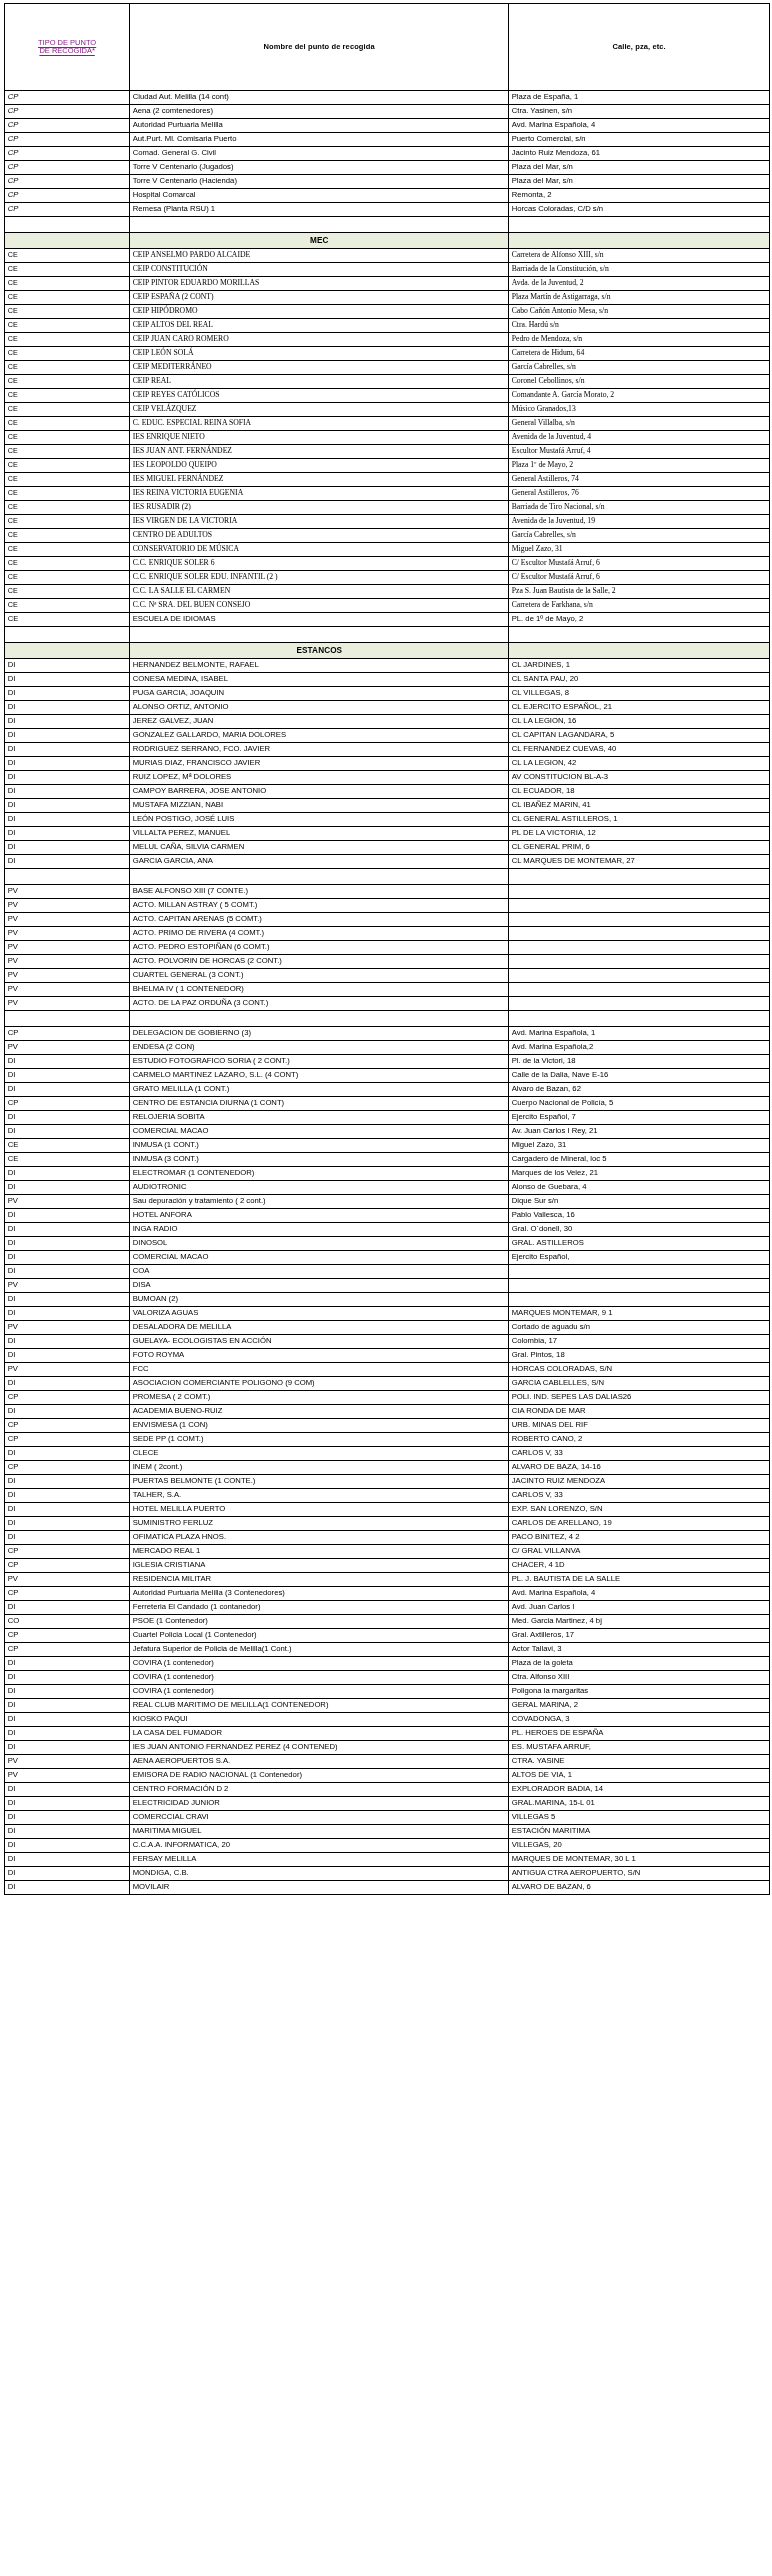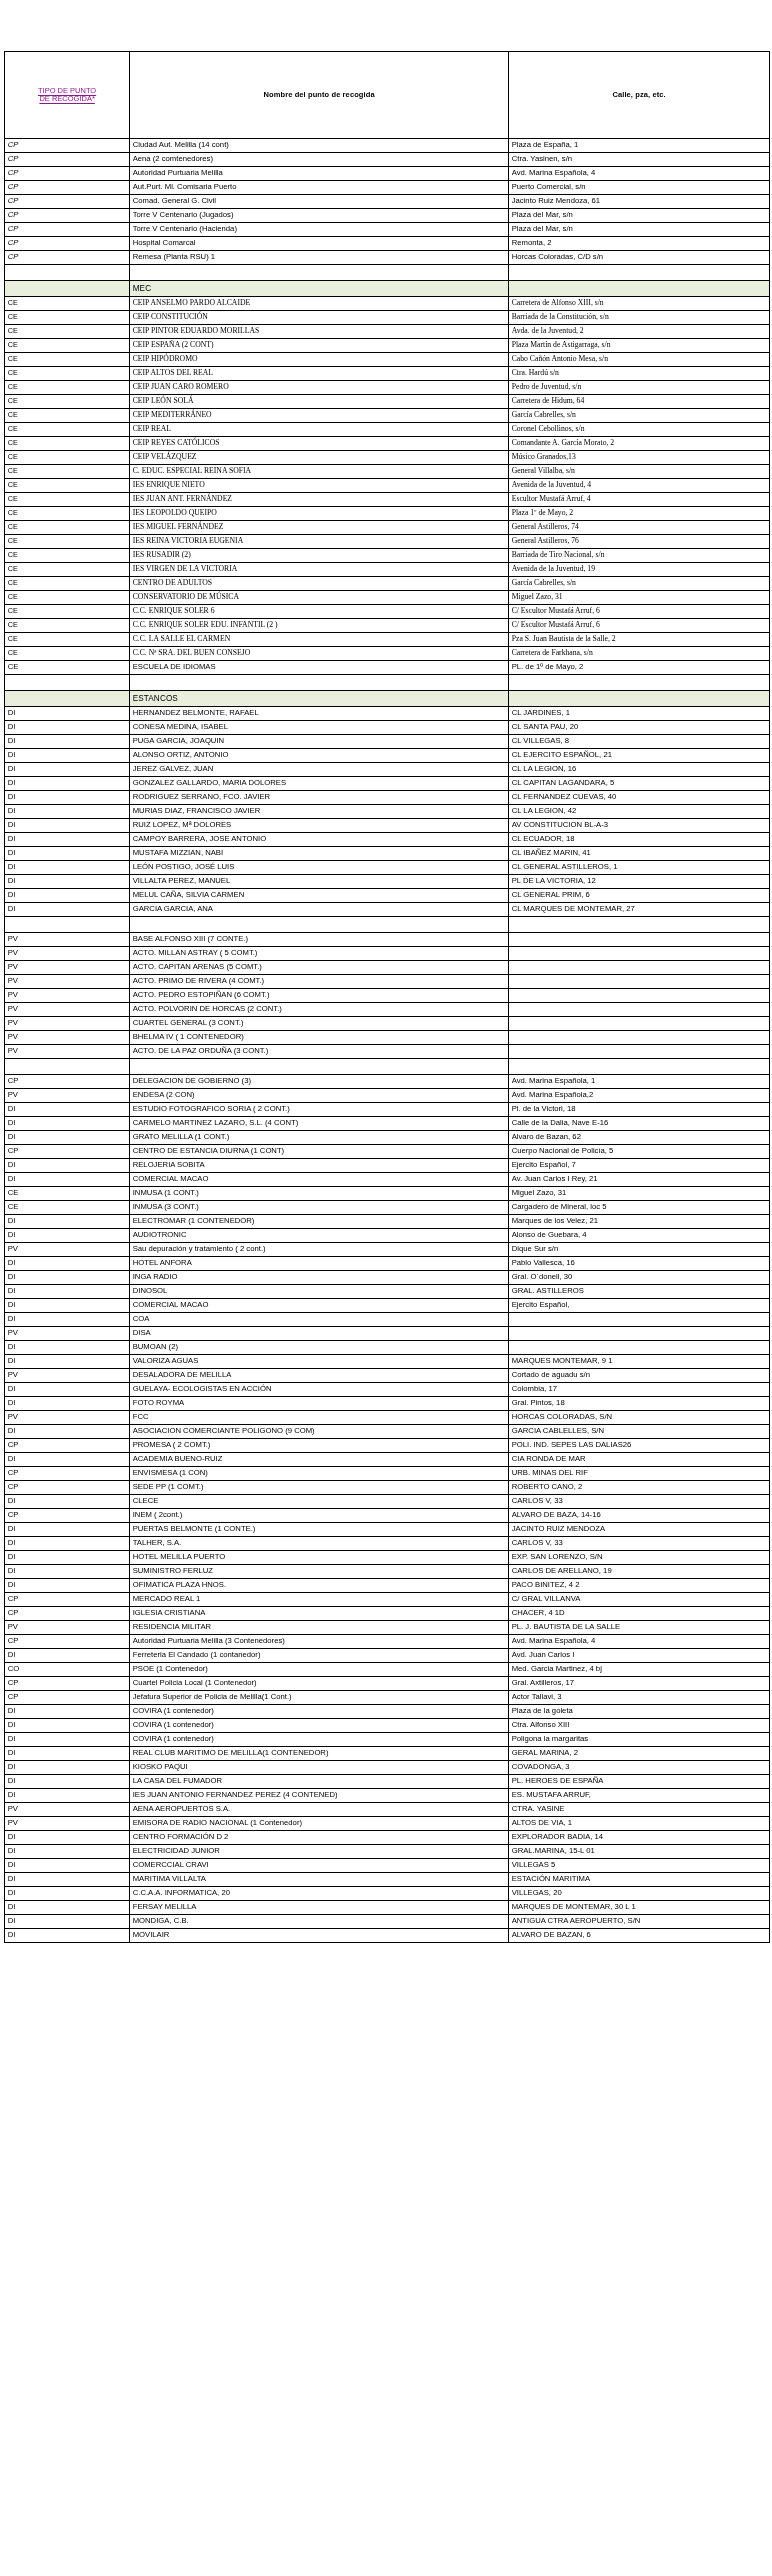--- a/index.html
+++ b/index.html
@@ -6,21 +6,20 @@
   html,body{margin:0;padding:0;background:#ffffff;}
   body{
     font-family:"Liberation Sans", sans-serif;
     width:773px;
     -webkit-font-smoothing:none;
   }
   .sheet{
     width:773px;
     box-sizing:border-box;
     padding:3.1px 4.1px 0 4.1px;
-    margin-top:48px;
   }
   table.grid{
     border-collapse:collapse;
     table-layout:fixed;
     width:765px;
     border-left:1.5px solid #000;
     border-right:1.5px solid #000;
     border-top:1.5px solid #000;
     border-bottom:1.5px solid #000;
   }
@@ -68,23 +67,24 @@
 
   
   tr.blank td{height:16px;}
 
   
   tr.section td{
     background:#eaeedd;
     height:16px;
   }
   tr.section td.sec-label{
-    font-weight:normal;
+    font-weight:bold;
     font-size:8.2px;
     letter-spacing:0.1px;
+    text-align:center;
   }
 
   
   td.code{font-size:7.5px;}
   td.code.ital{font-style:italic;}
   tr.serif td{font-family:"Liberation Serif", serif;font-size:8.8px;}
   tr.serif td.code{font-family:"Liberation Sans", sans-serif;font-size:7.2px;}
 
   tr.sans td{font-family:"Liberation Sans", sans-serif;font-size:7.7px;}
   tr.cond td.name, tr.cond td.addr{font-size:7.7px;}
@@ -189,21 +189,21 @@
           <td class="addr">Cabo Cañón Antonio Mesa, s/n</td>
         </tr>
         <tr class="serif cond">
           <td class="code">CE</td>
           <td class="name">CEIP ALTOS DEL REAL</td>
           <td class="addr">Ctra. Hardú s/n</td>
         </tr>
         <tr class="serif cond">
           <td class="code">CE</td>
           <td class="name">CEIP JUAN CARO ROMERO</td>
-          <td class="addr">Pedro de Juventud, s/n</td>
+          <td class="addr">Pedro de Mendoza, s/n</td>
         </tr>
         <tr class="serif cond">
           <td class="code">CE</td>
           <td class="name">CEIP LEÓN SOLÁ</td>
           <td class="addr">Carretera de Hidum, 64</td>
         </tr>
         <tr class="serif cond">
           <td class="code">CE</td>
           <td class="name">CEIP MEDITERRÁNEO</td>
           <td class="addr">García Cabrelles, s/n</td>
@@ -718,21 +718,21 @@
           <td class="name">ELECTRICIDAD JUNIOR</td>
           <td class="addr">GRAL.MARINA, 15-L 01</td>
         </tr>
         <tr class="sans cond">
           <td class="code">DI</td>
           <td class="name">COMERCCIAL CRAVI</td>
           <td class="addr">VILLEGAS 5</td>
         </tr>
         <tr class="sans cond">
           <td class="code">DI</td>
-          <td class="name">MARITIMA VILLALTA</td>
+          <td class="name">MARITIMA MIGUEL</td>
           <td class="addr">ESTACIÓN MARITIMA</td>
         </tr>
         <tr class="sans cond">
           <td class="code">DI</td>
           <td class="name">C.C.A.A. INFORMATICA, 20</td>
           <td class="addr">VILLEGAS, 20</td>
         </tr>
         <tr class="sans cond">
           <td class="code">DI</td>
           <td class="name">FERSAY MELILLA</td>

